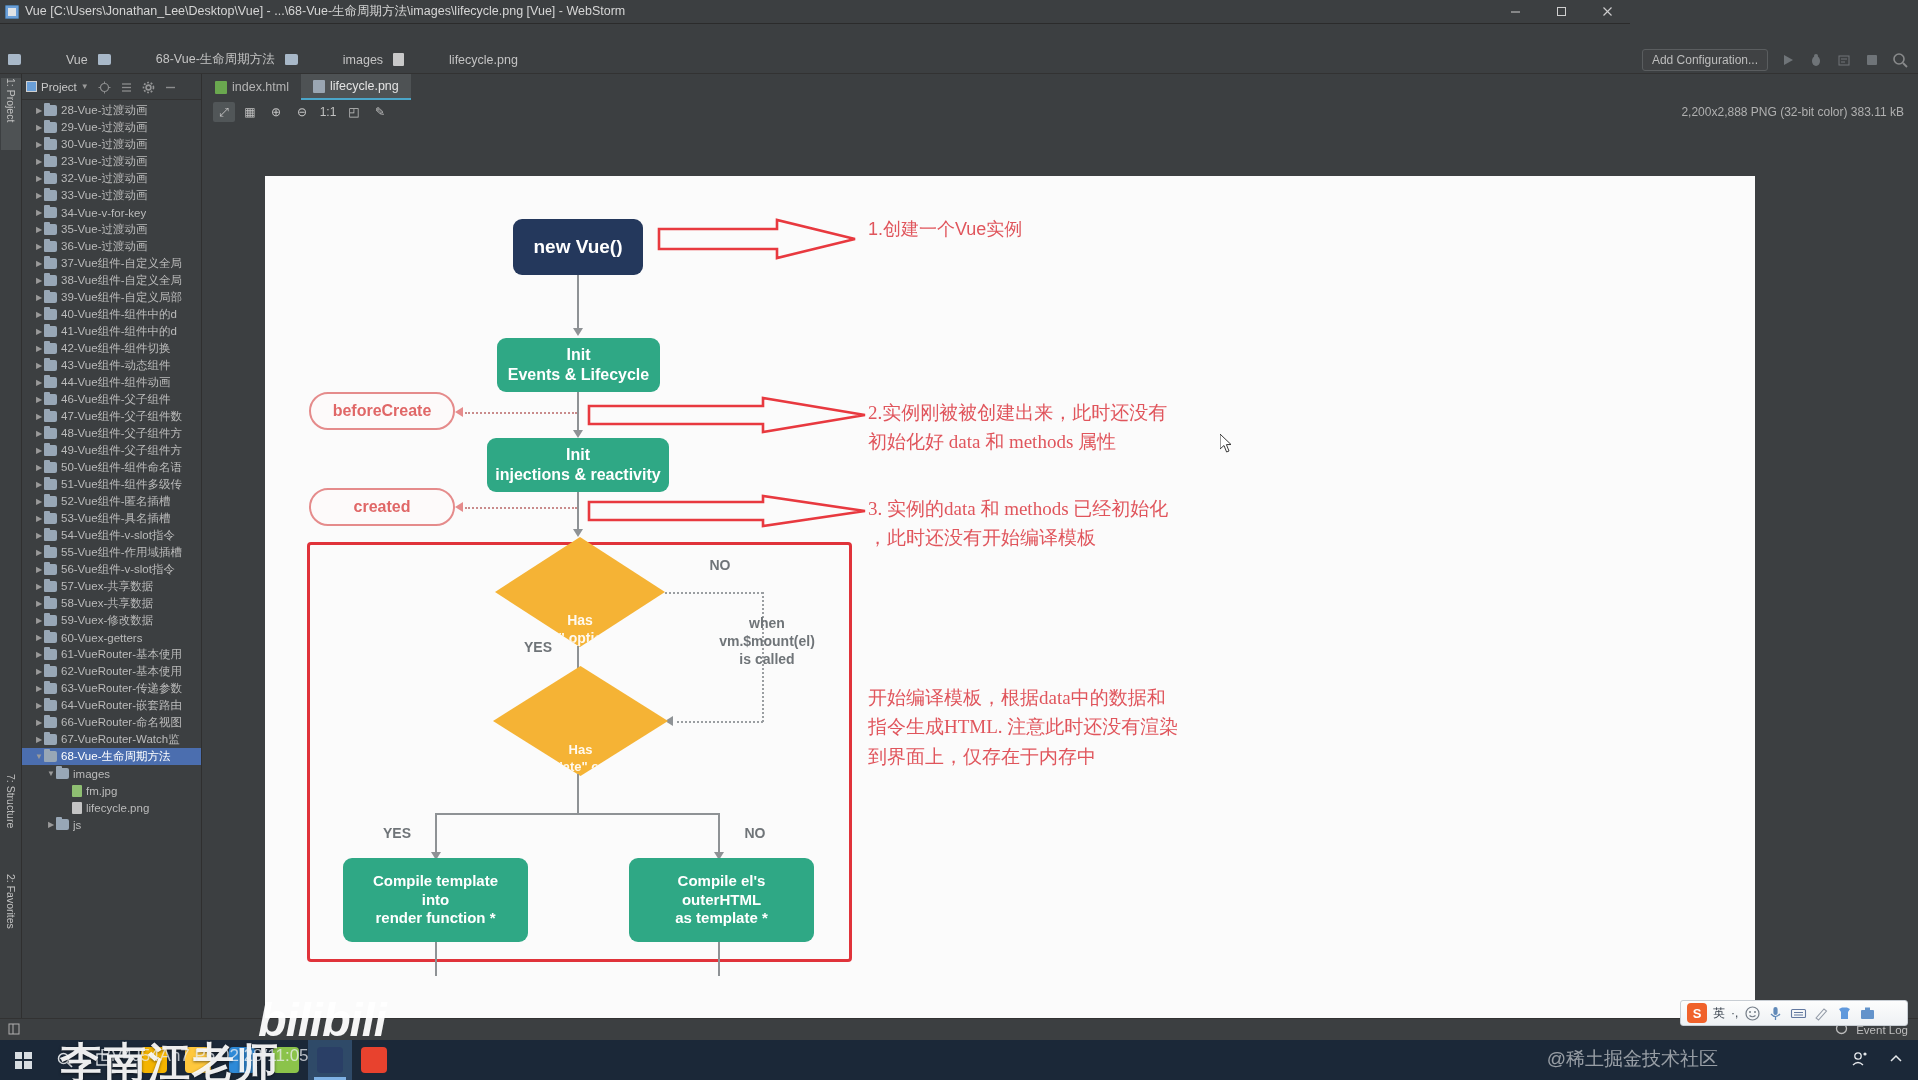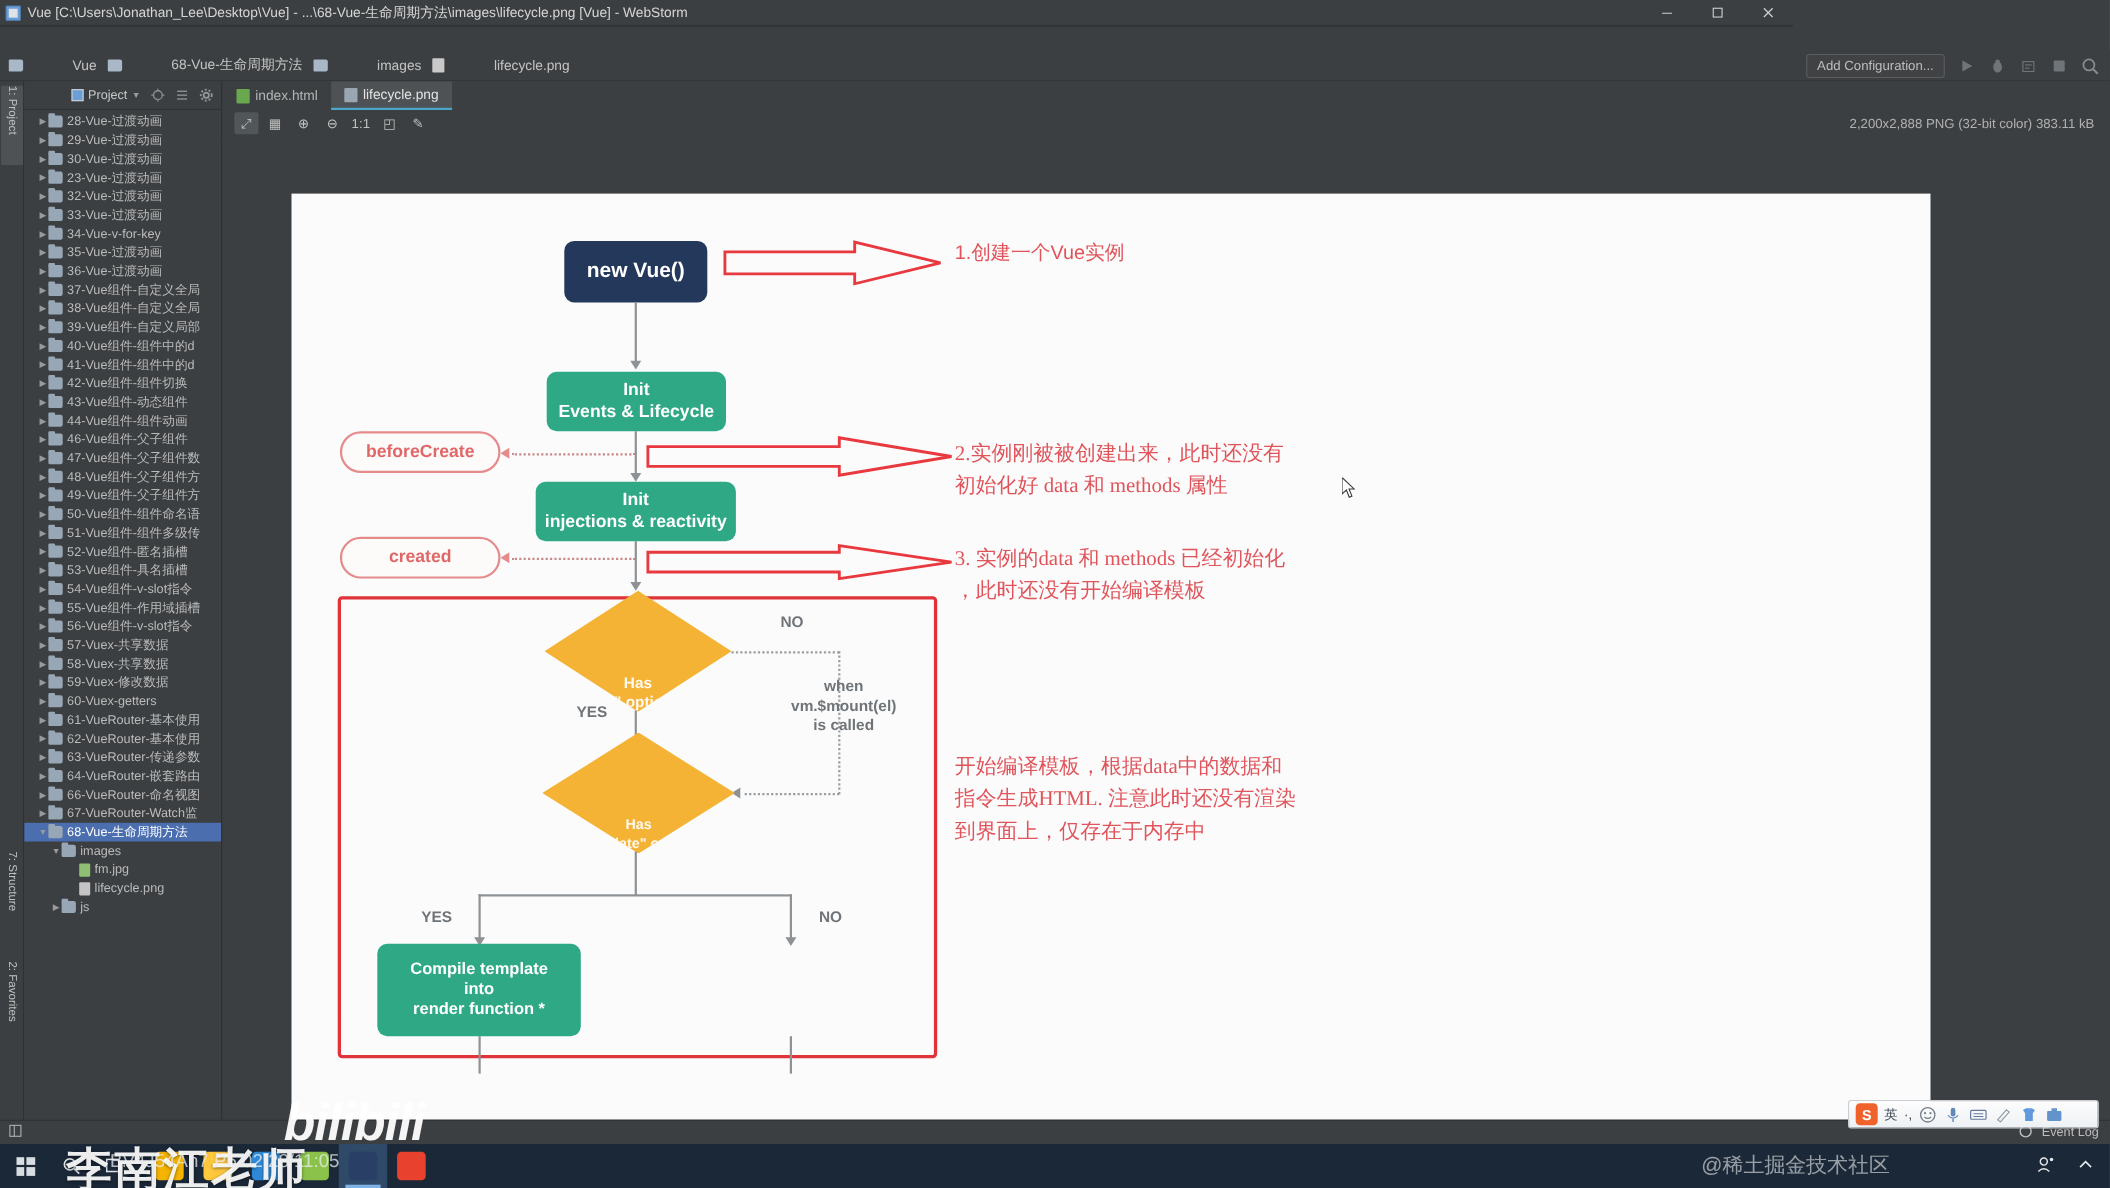--- a/index.html
+++ b/index.html
@@ -79,21 +79,21 @@
 
   
   .projectpane {
     position: absolute; left: 22px; top: 74px; width: 180px; height: 944px;
     background: #3c3f41; border-right: 1px solid #2f2f2f; overflow: hidden;
   }
   .pp-header {
     height: 26px; display: flex; align-items: center; padding-left: 4px; gap: 9px;
     border-bottom: 1px solid #323232;
   }
-  .pp-title { color: #c8c8c8; font-size: 11.5px; display: flex; align-items: center; gap: 4px; margin-left: 39px; }
+  .pp-title { color: #c8c8c8; font-size: 11.5px; display: flex; align-items: center; gap: 4px; }
   .pp-sq { width: 11px; height: 11px; background: #6a9fd8; border: 1px solid #d0d0d0; }
   .pp-ico { width: 13px; height: 13px; opacity: .62; }
   .tree { padding-top: 2px; }
   .trow {
     display: flex; align-items: center; height: 17px; padding-left: 12px;
     color: #bbbbbb; font-size: 11.5px; white-space: nowrap;
   }
   .trow.sel { background: #4b6eaf; color: #ffffff; }
   .tri {
     width: 10px; flex: 0 0 10px; font-size: 8px; color: #9a9a9a;
@@ -718,20 +718,25 @@
 
         <div class="lbl" style="left:112px;top:648px;width:40px;">YES</div>
         <div class="lbl" style="left:470px;top:648px;width:40px;">NO</div>
 
         <div class="node n-green" style="left:78px;top:682px;width:185px;height:84px;font-size:15px;">
           <span style="white-space:pre-line;">Compile template
 into
 render function *</span>
         </div>
 
+        <div class="node n-green" style="left:364px;top:682px;width:185px;height:84px;font-size:15px;">
+          <span style="white-space:pre-line;">Compile el's
+outerHTML
+as template *</span>
+        </div>
         <div class="aline" style="left:170px;top:766px;width:2px;height:34px;"></div>
         <div class="aline" style="left:453px;top:766px;width:2px;height:34px;"></div>
 
         <svg class="redarrow" style="left:392px;top:42px;width:200px;height:42px;" viewBox="0 0 200 42">
           <polygon points="2,11 120,11 120,2 198,21 120,40 120,31 2,31" fill="none" stroke="#e8393f" stroke-width="2.6"></polygon>
         </svg>
 
         <svg class="redarrow" style="left:322px;top:220px;width:280px;height:38px;" viewBox="0 0 280 38">
           <polygon points="2,10 176,10 176,2 278,19 176,36 176,28 2,28" fill="none" stroke="#e8393f" stroke-width="2.6"></polygon>
         </svg>

